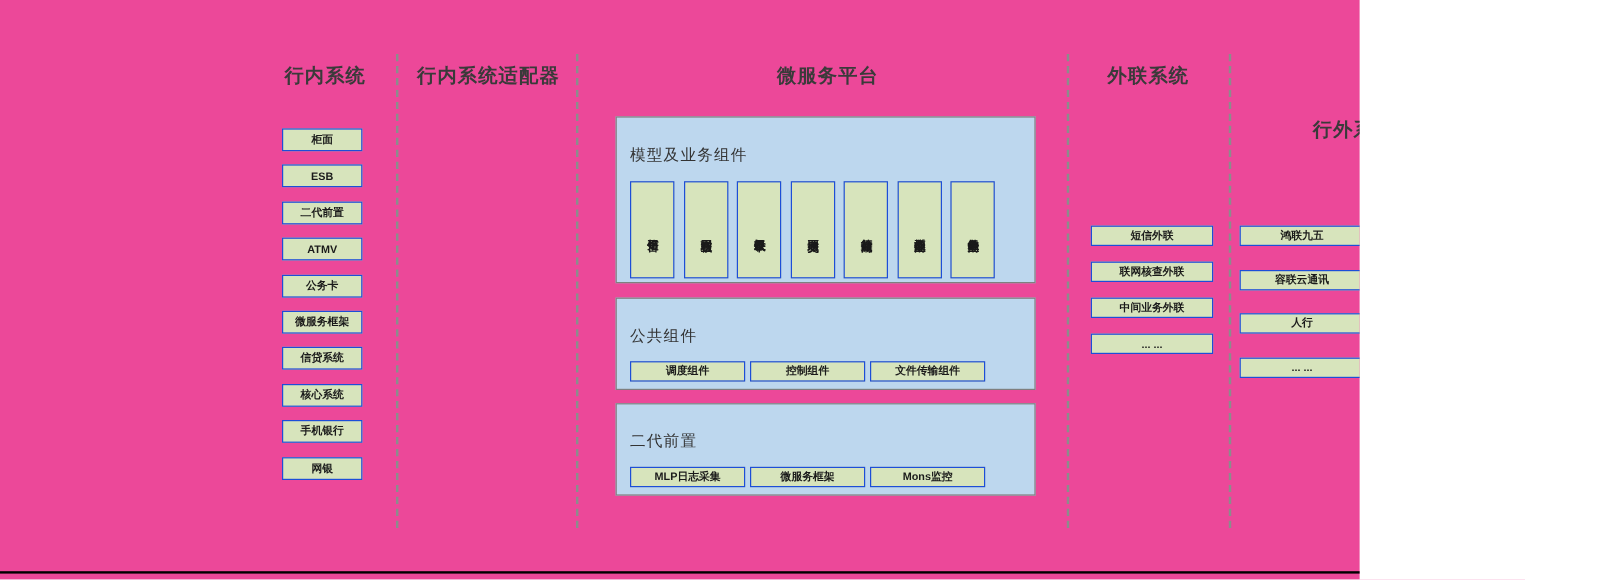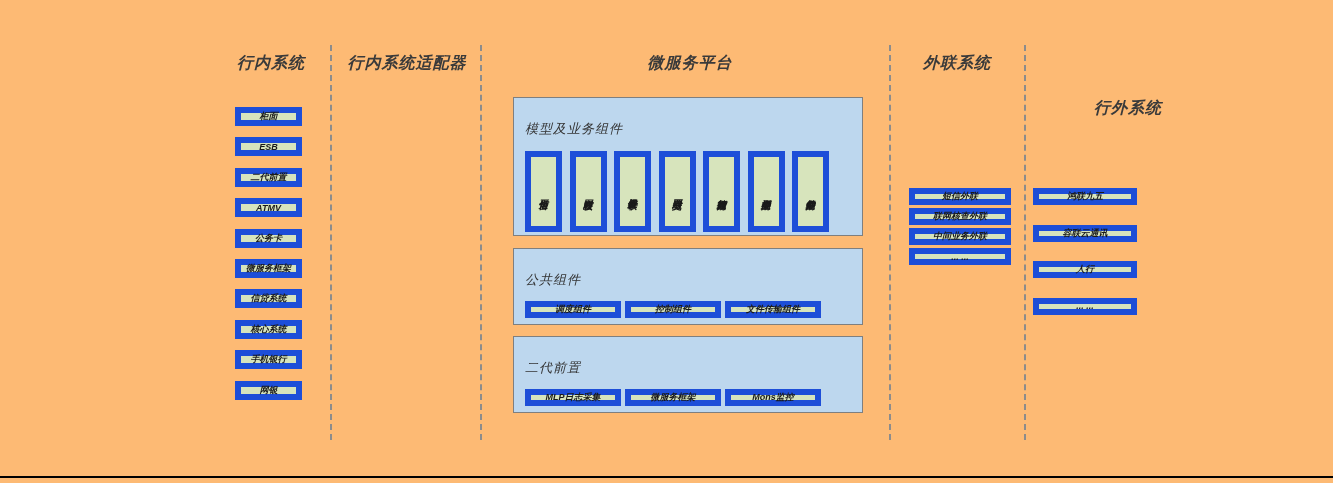--- a/index.html
+++ b/index.html
@@ -1,23 +1,22 @@
 <!DOCTYPE html>
 <html><head>
 <meta charset="utf-8">
 <style>
   html, body { margin: 0; padding: 0; background: #ffffff; }
   .canvas {
     position: relative;
-    width: 1333px;
+    width: 1133px;
     height: 483px;
-    background: #fdba74;
+    background: #ec4899;
     font-family: "Liberation Sans", sans-serif;
     overflow: hidden;
-    font-style: italic;
   }
   .col-header {
     position: absolute;
     top: 53px;
     font-size: 16px;
     font-weight: bold;
     color: #3a3a3a;
     text-align: center;
     letter-spacing: 1px;
     white-space: nowrap;
@@ -29,35 +28,35 @@
     width: 0;
     border-left: 2px dashed #8c8c8c;
   }
   .stack {
     position: absolute;
     display: flex;
     flex-direction: column;
   }
   .gbox {
     background: #d7e4bc;
-    border: 6px solid #1d4ed8;
+    border: 1px solid #1d4ed8;
     color: #1a1a1a;
     font-weight: bold;
     font-size: 9px;
     display: flex;
     align-items: center;
     justify-content: center;
     box-sizing: border-box;
     flex: 0 0 auto;
   }
   .stack-sys   { left: 235px; top: 107px; width: 67px;  gap: 11.4px; }
   .stack-sys   .gbox { height: 19px; }
   .stack-adp   { left: 352px; top: 107px; width: 101px; gap: 11.4px; }
   .stack-adp   .gbox { height: 19px; }
-  .stack-out   { left: 909px; top: 188px; width: 102px; gap: 3px; }
+  .stack-out   { left: 909px; top: 188px; width: 102px; gap: 13px; }
   .stack-out   .gbox { height: 17px; }
   .stack-ext   { left: 1033px; top: 188px; width: 104px; gap: 19.5px; }
   .stack-ext   .gbox { height: 17px; }
 
   .panel {
     position: absolute;
     left: 513px;
     width: 350px;
     background: #bdd7ee;
     border: 1px solid #7f7f7f;

